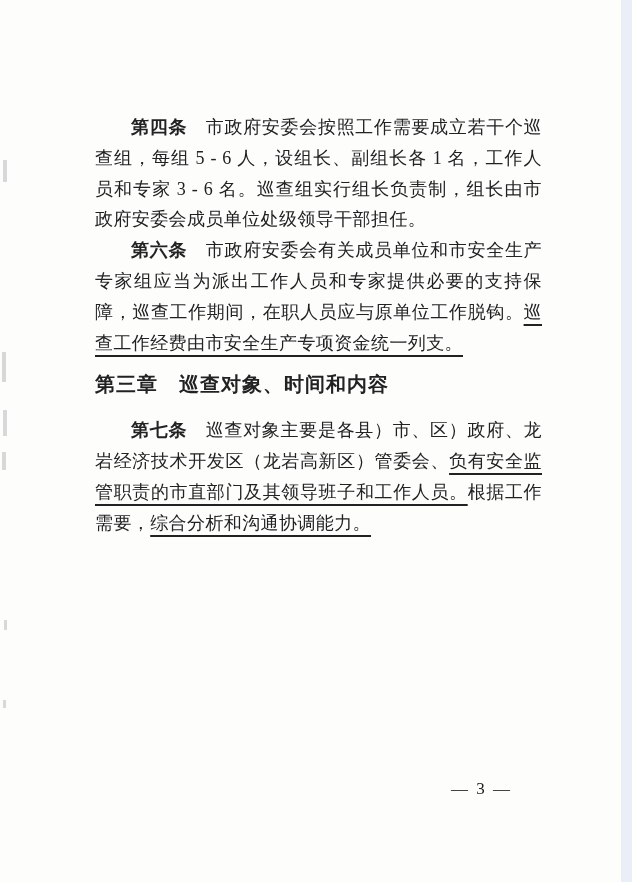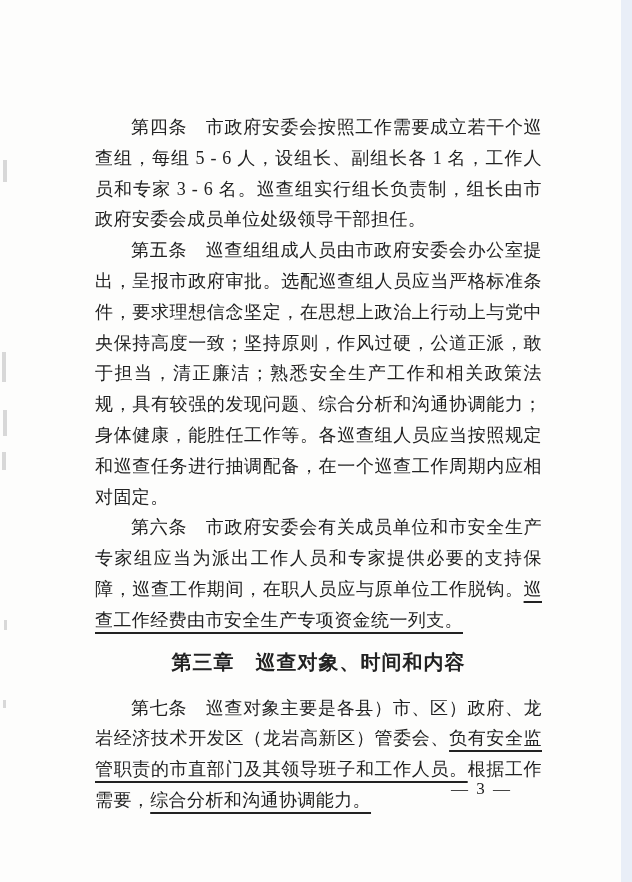--- a/index.html
+++ b/index.html
@@ -41,36 +41,35 @@
   }
   .para {
     margin: 0;
     font-size: 18px;
     line-height: 30.8px;
     letter-spacing: 0.4px;
     text-align: justify;
     text-indent: 2em;
   }
   .seg-bold {
-    font-weight: normal;
+    font-weight: bold;
     font-family: "Liberation Sans", "DejaVu Sans", sans-serif;
   }
   .hand-underline {
     text-decoration: underline;
     text-decoration-thickness: 1.6px;
     text-decoration-color: var(--ink, #2b2b2b);
     text-underline-offset: 6px;
   }
   .chapter {
     margin: 11px 0 15px 0;
     font-size: 20px;
     line-height: 31px;
     font-weight: bold;
     font-family: "Liberation Sans", "DejaVu Sans", sans-serif;
-    text-align: center;
     letter-spacing: 1px;
   }
   .page-number {
     position: absolute;
     top: 779px;
     right: 120px;
     font-size: 17px;
     letter-spacing: 2px;
     color: var(--ink, #222222);
   }
@@ -84,20 +83,19 @@
 
   <div class="speck" style="left:3px; top:160px; width:4px; height:22px;"></div>
   <div class="speck" style="left:2px; top:352px; width:4px; height:30px;"></div>
   <div class="speck" style="left:3px; top:410px; width:4px; height:26px;"></div>
   <div class="speck" style="left:2px; top:452px; width:4px; height:18px;"></div>
   <div class="speck" style="left:4px; top:620px; width:3px; height:10px;"></div>
   <div class="speck" style="left:3px; top:700px; width:3px; height:8px;"></div>
 
   <div class="content">
       <p class="para"><span class="seg-bold">第四条</span><span>　市政府安委会按照工作需要成立若干个巡查组，每组 5 - 6 人，设组长、副组长各 1 名，工作人员和专家 3 - 6 名。巡查组实行组长负责制，组长由市政府安委会成员单位处级领导干部担任。</span></p>
-      <p class="para"><span class="seg-bold">第五条</span><span>　巡查组组成人员由市政府安委会办公室提出，呈报市政府审批。选配巡查组人员应当严格标准条件，要求理想信念坚定，在思想上政治上行动上与党中央保持高度一致；坚持原则，作风过硬，公道正派，敢于担当，清正廉洁；熟悉安全生产工作和相关政策法规，具有较强的发现问题、综合分析和沟通协调能力；身体健康，能胜任工作等。各巡查组人员应当按照规定和巡查任务进行抽调配备，在一个巡查工作周期内应相对固定。</span></p>
       <p class="para"><span class="seg-bold">第六条</span><span>　市政府安委会有关成员单位和市安全生产专家组应当为派出工作人员和专家提供必要的支持保障，巡查工作期间，在职人员应与原单位工作脱钩。</span><span class="hand-underline">巡查工作经费由市安全生产专项资金统一列支。</span></p>
       <h2 class="chapter">第三章　巡查对象、时间和内容</h2>
       <p class="para"><span class="seg-bold">第七条</span><span>　巡查对象主要是各县）市、区）政府、龙岩经济技术开发区（龙岩高新区）管委会、</span><span class="hand-underline">负有安全监管职责的市直部门及其领导班子和工作人员。</span><span>根据工作需要，</span><span class="hand-underline">综合分析和沟通协调能力。</span></p>
     </div>
 
   <div class="page-number">— 3 —</div>
 </div>
 
 </body></html>

